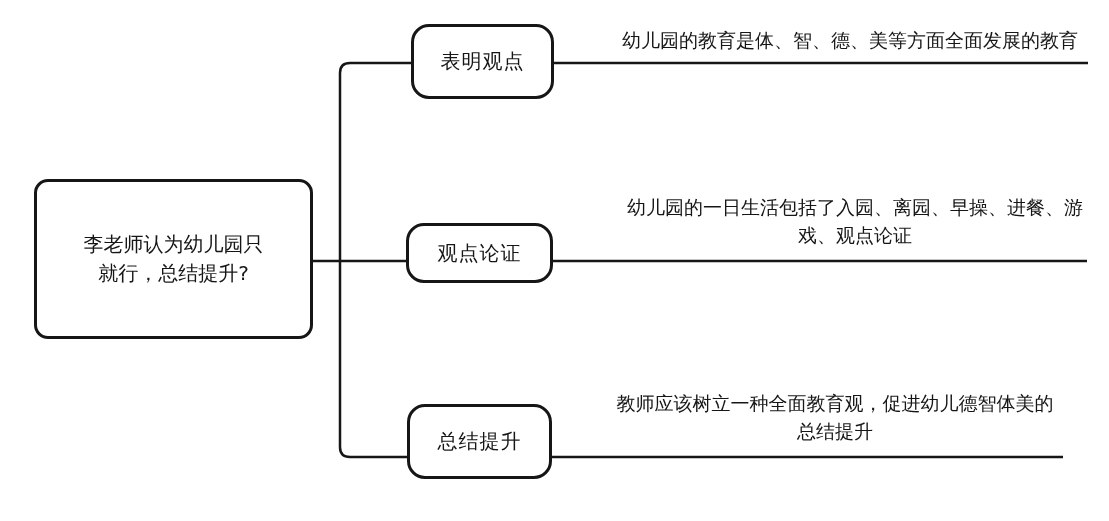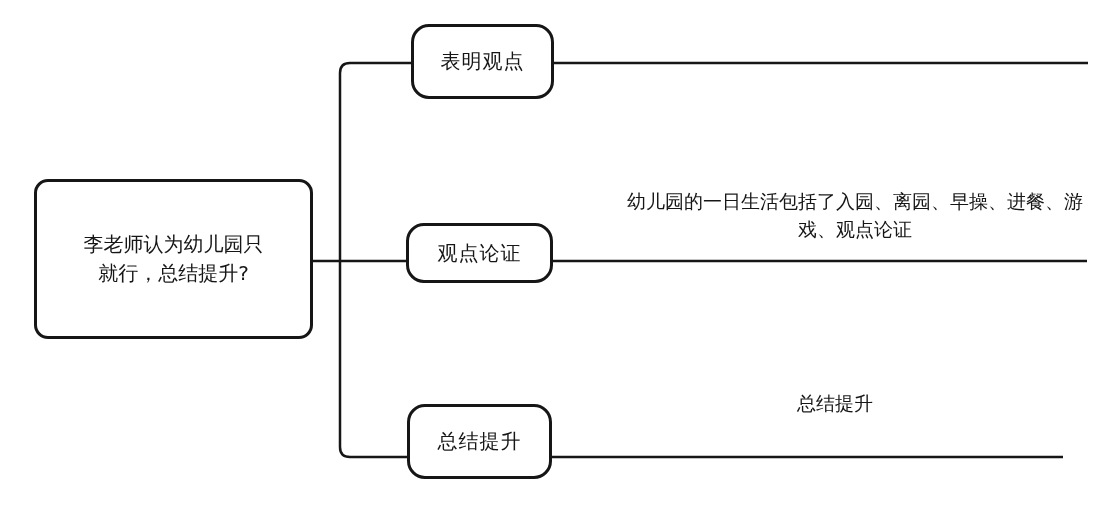--- a/index.html
+++ b/index.html
@@ -57,21 +57,21 @@
   .branch-node.bottom { left: 407px; top: 404px; width: 145px; height: 75px; }
   .note {
     position: absolute;
     text-align: center;
     font-size: 19px;
     line-height: 28px;
     color: #161616;
   }
   .note div { white-space: nowrap; }
   .note.top    { left: 595px; top: 26px;  width: 510px; }
-  .note.middle { left: 610px; top: 187px; width: 490px; }
+  .note.middle { left: 610px; top: 193px; width: 490px; }
   .note.bottom { left: 600px; top: 389px; width: 470px; }
 </style>
 </head>
 <body>
 
 <div class="canvas">
 
   <svg class="connectors" viewBox="0 0 1109 521" xmlns="http://www.w3.org/2000/svg">
     <path d="M411,63 H350 Q340,63 340,73 V447 Q340,457 350,457 H407"></path>
     <path d="M313,261 H406"></path>
@@ -92,23 +92,27 @@
   </div>
 
   <div class="node branch-node middle">
     <span>观点论证</span>
   </div>
 
   <div class="node branch-node bottom">
     <span>总结提升</span>
   </div>
 
+  <div class="note top">
+    <div>幼儿园的教育是体、智、德、美等方面全面发展的教育</div>
+  </div>
 
   <div class="note middle">
     <div>幼儿园的一日生活包括了入园、离园、早操、进餐、游</div>
     <div>戏、观点论证</div>
   </div>
 
   <div class="note bottom">
+    <div>教师应该树立一种全面教育观，促进幼儿德智体美的</div>
     <div>总结提升</div>
   </div>
 
 </div>
 
 </body></html>

